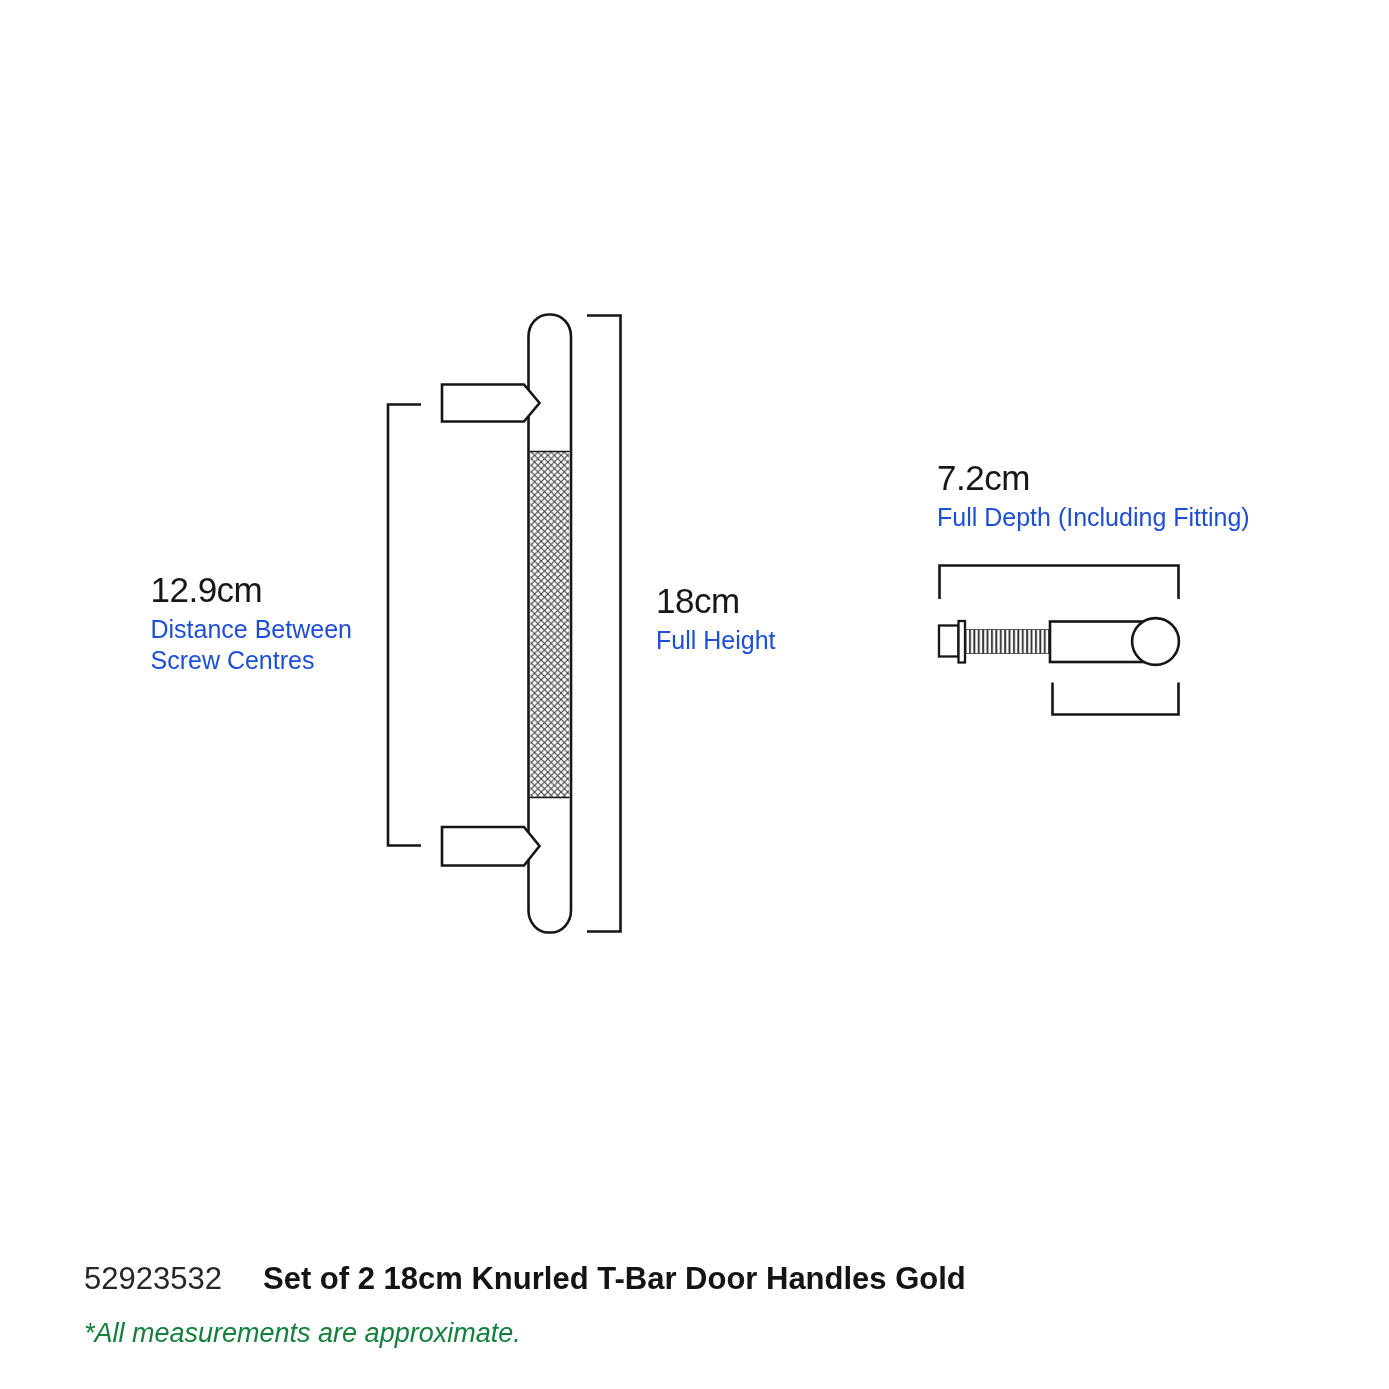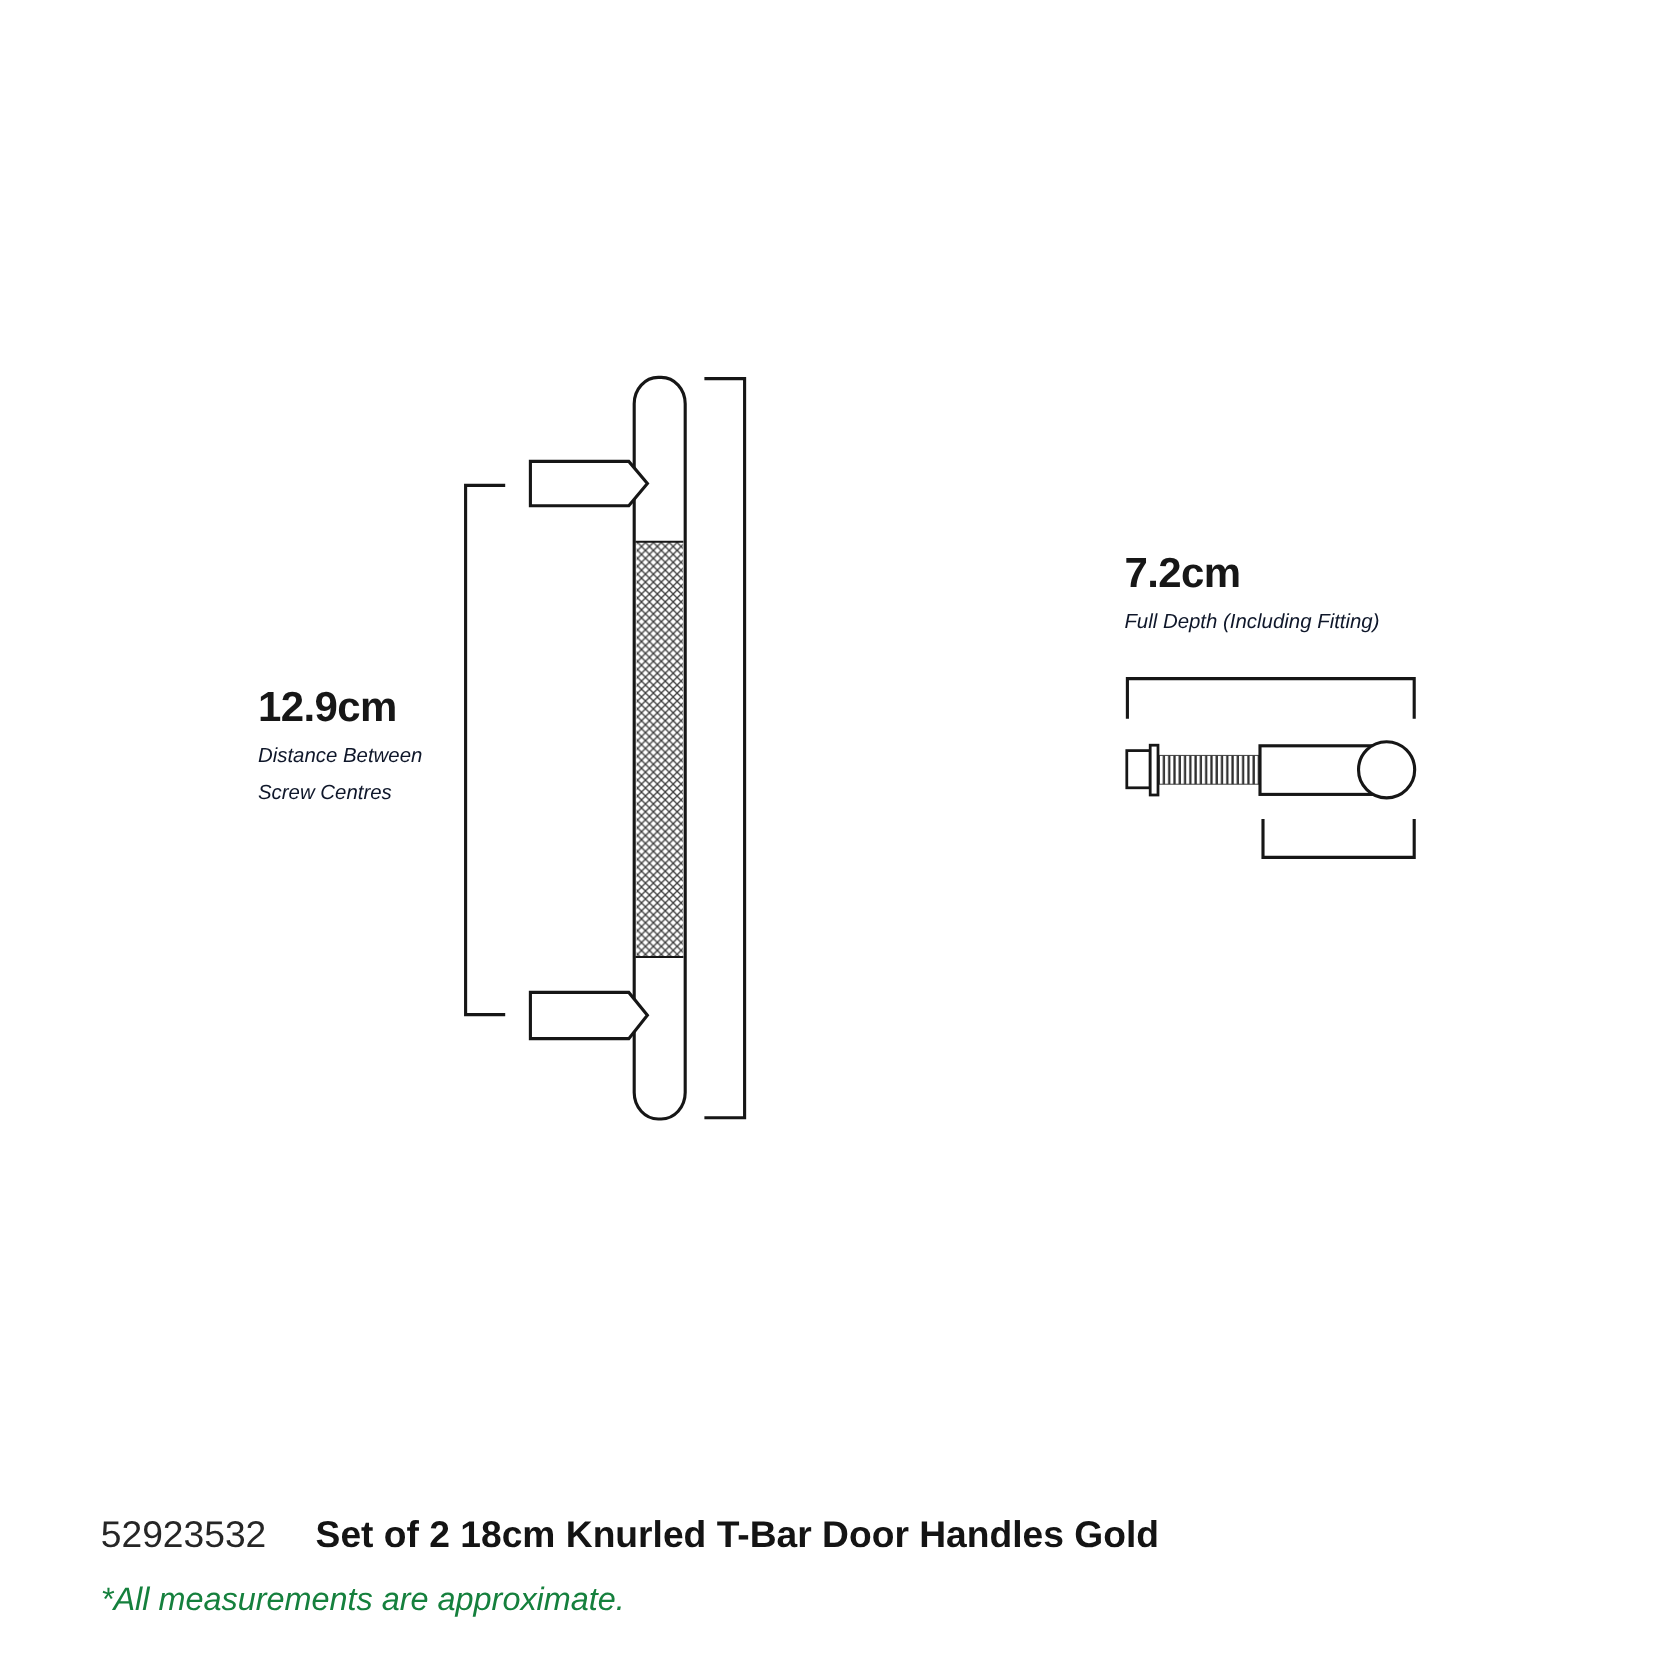--- a/index.html
+++ b/index.html
@@ -21,31 +21,30 @@
     inset: 0;
     width: 1389px;
     height: 1389px;
   }
   .label {
     position: absolute;
     white-space: nowrap;
   }
   .dim-value {
     font-size: 35px;
-    font-weight: bold;
+    font-weight: normal;
     line-height: 36px;
     letter-spacing: -0.5px;
     color: #171717;
     margin-bottom: 6px;
   }
   .dim-desc {
-    font-size: 17px;
-    font-style: italic;
+    font-size: 25px;
     line-height: 31px;
-    color: #0f172a;
+    color: #1d4ed8;
   }
   .align-right { text-align: left; }
   .align-left  { text-align: left; }
   .align-center{ text-align: center; }
   .caption-sku {
     position: absolute;
     left: 84px;
     top: 1261px;
     font-size: 31px;
     line-height: 36px;
@@ -121,20 +120,24 @@
   </svg>
 
   <div class="label align-right" style="right:1037px; top:572px;">
     <div class="dim-value">12.9cm</div>
     <div class="dim-desc">
       <div>Distance Between</div>
       <div>Screw Centres</div>
     </div>
   </div>
 
+  <div class="label align-left" style="left:656px; top:583px;">
+    <div class="dim-value">18cm</div>
+    <div class="dim-desc">Full Height</div>
+  </div>
 
   <div class="label align-left" style="left:937px; top:460px;">
     <div class="dim-value">7.2cm</div>
     <div class="dim-desc">Full Depth (Including Fitting)</div>
   </div>
 
 
   <div class="caption-sku">52923532</div>
   <div class="caption-title">Set of 2 18cm Knurled T-Bar Door Handles Gold</div>
   <div class="caption-footnote">*All measurements are approximate.</div>

